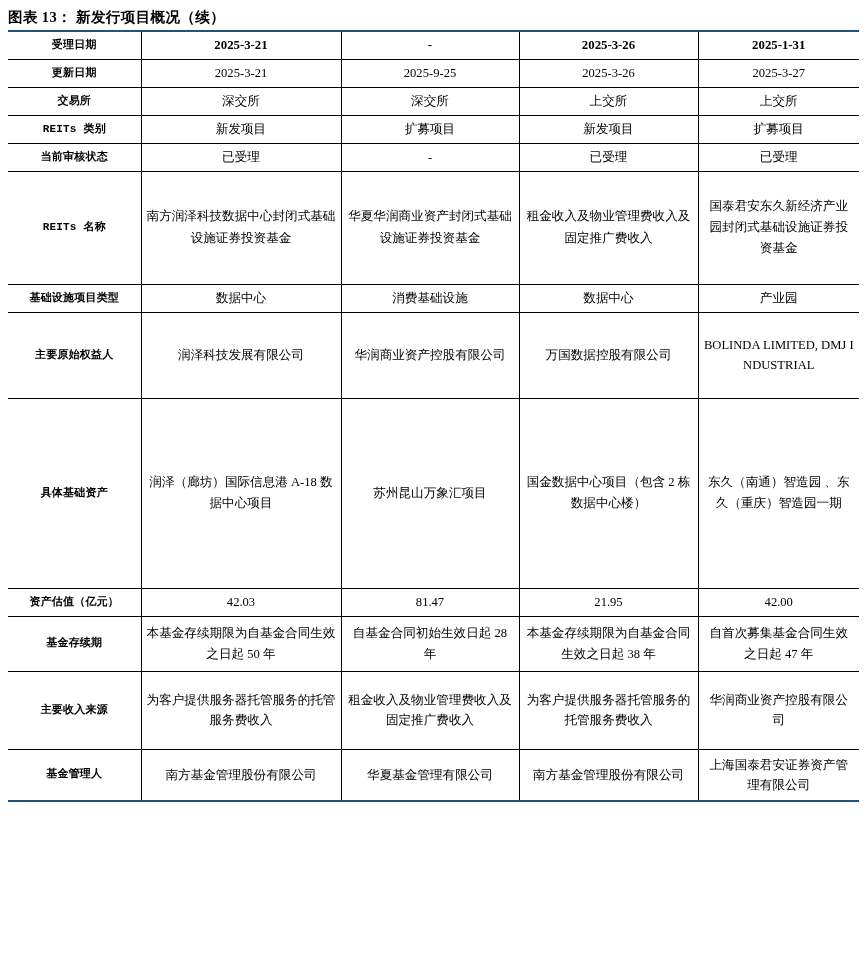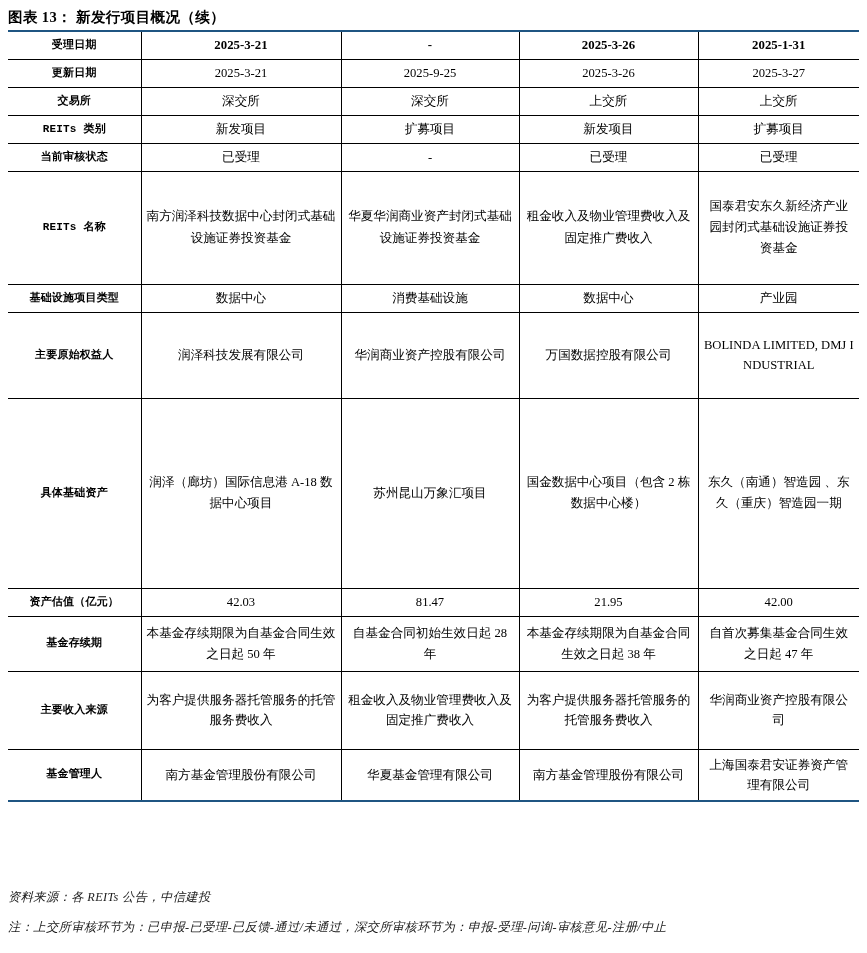--- a/index.html
+++ b/index.html
@@ -329,18 +329,14 @@
               <span class="cellbox">南方基金管理股份有限公司</span>
             </td>
             <td class="cell">
               <span class="cellbox">上海国泰君安证券资产管理有限公司</span>
             </td>
           </tr>
         </tbody>
     </table>
   </div>
 
-  <div class="footnotes">
-    <div class="fnote source">资料来源：各 REITs 公告，中信建投</div>
-    <div class="fnote">注：上交所审核环节为：已申报-已受理-已反馈-通过/未通过，深交所审核环节为：申报-受理-问询-审核意见-注册/中止</div>
-  </div>
 
 </div>
 
 </body></html>

